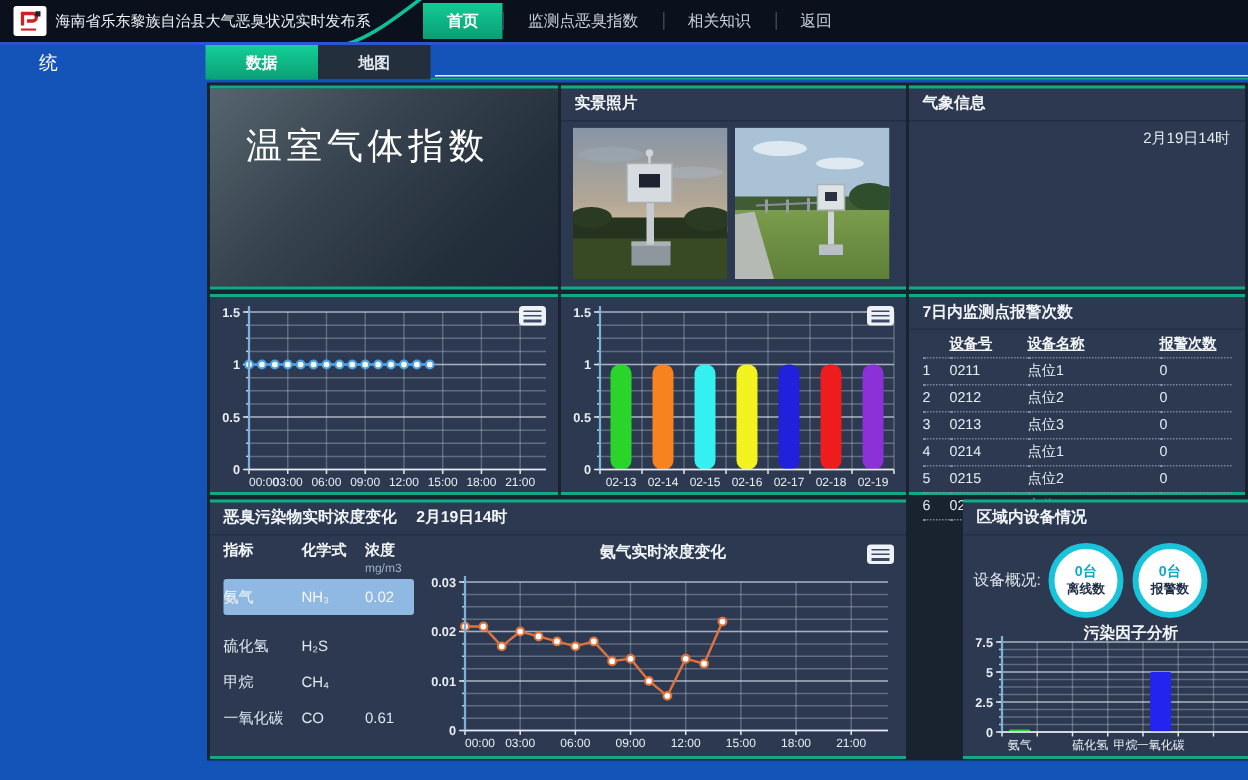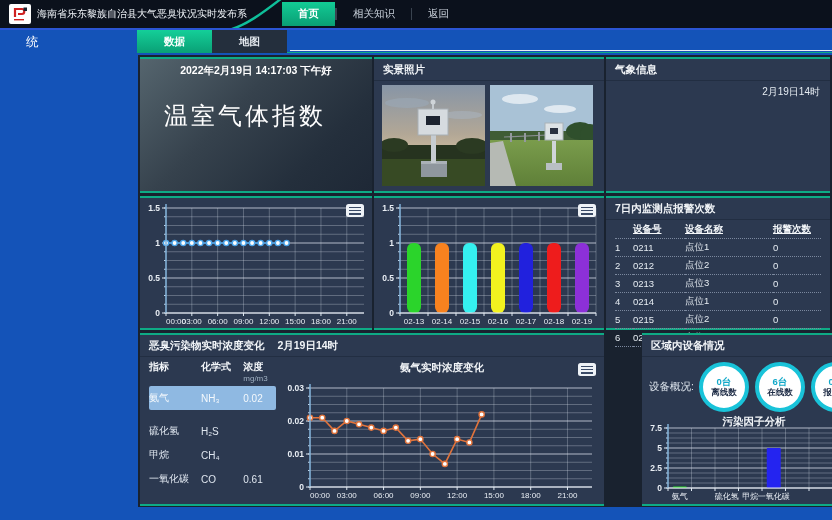--- a/index.html
+++ b/index.html
@@ -114,37 +114,37 @@
       <rect x="3" y="13" width="10" height="1.4" fill="#cf2121"></rect>
     </svg>
   </div>
   <div class="topbar-title">海南省乐东黎族自治县大气恶臭状况实时发布系</div>
   <svg class="swoosh" width="58" height="28" viewBox="0 0 58 28">
     <path d="M2 30 C 18 27, 38 12, 56 -2" stroke="#0fbf9a" stroke-width="2.4" fill="none"></path>
   </svg>
   <div class="nav">
     <div class="nav-item active">首页</div>
     <div class="nav-sep"></div>
+    <div class="nav-item">监测点恶臭指数</div>
     <div class="nav-sep"></div>
     <div class="nav-item">相关知识</div>
     <div class="nav-sep"></div>
     <div class="nav-item">返回</div>
   </div>
 </div>
 
 <div class="tab active">数据</div>
 <div class="tab inactive">地图</div>
 <div class="tab-line-white"></div>
 <div class="tab-line-teal"></div>
 <div class="sidebar-char">统</div>
 
 <div class="dash-bg"></div>
 
 <div class="panel p-greeting">
-  <div class="datetime">2022年2月19日  14:17:03 下午好</div>
   <div class="headline">温室气体指数</div>
 </div>
 
 <div class="panel p-photos">
   <div class="panel-h">实景照片</div>
   <div class="photo-strip">
     <div class="photo">
       <svg width="103" height="101" viewBox="0 0 103 101" preserveAspectRatio="none">
         <defs>
           <linearGradient id="sky1" x1="0" y1="0" x2="0" y2="1">
@@ -561,24 +561,20 @@
 <div class="panel p-devices">
   <div class="panel-h">区域内设备情况</div>
   <div class="dev-row">
     <div class="dev-label">设备概况:</div>
     <div class="circles">
       <div class="circ">
         <span class="cnt">0台</span>
         <span class="lbl">离线数</span>
       </div>
       <div class="circ">
-        <span class="cnt">6台</span>
-        <span class="lbl">在线数</span>
-      </div>
-      <div class="circ">
         <span class="cnt">0台</span>
         <span class="lbl">报警数</span>
       </div>
     </div>
   </div>
   <div class="analysis-title">污染因子分析</div>
   <div class="chart4">
       <svg width="220" height="84">
         <line x1="24" y1="10" x2="212" y2="10" stroke="rgba(222,230,240,0.3)"></line>
         <line x1="22" y1="10" x2="24" y2="10" stroke="#bcd2e6"></line>

